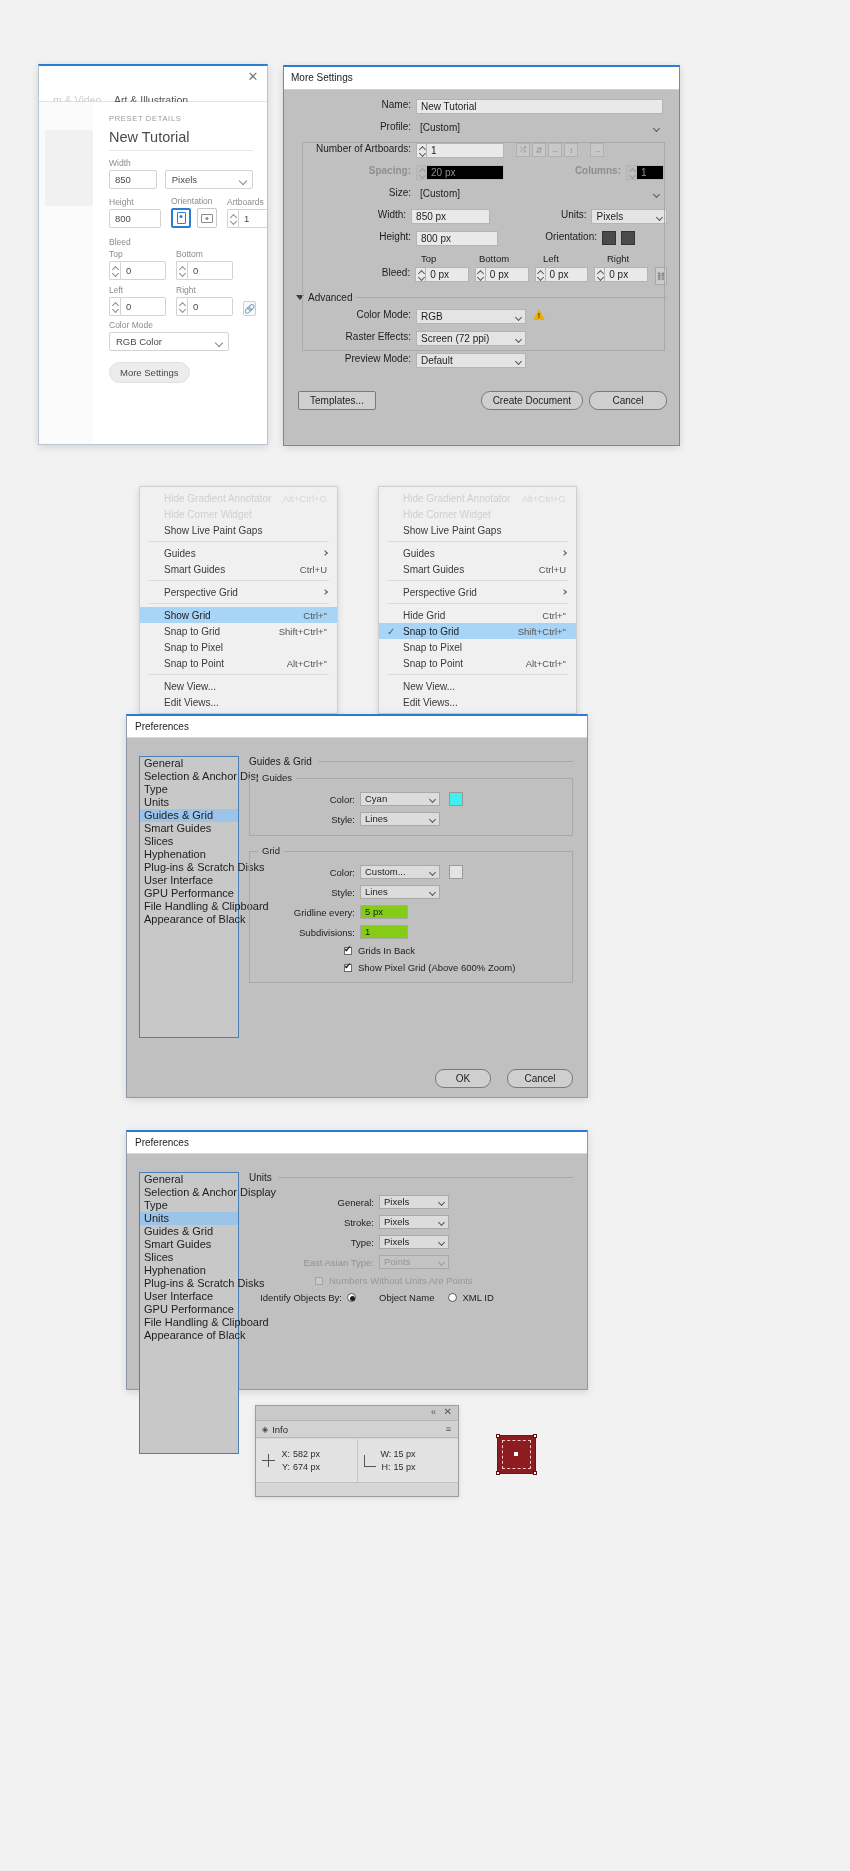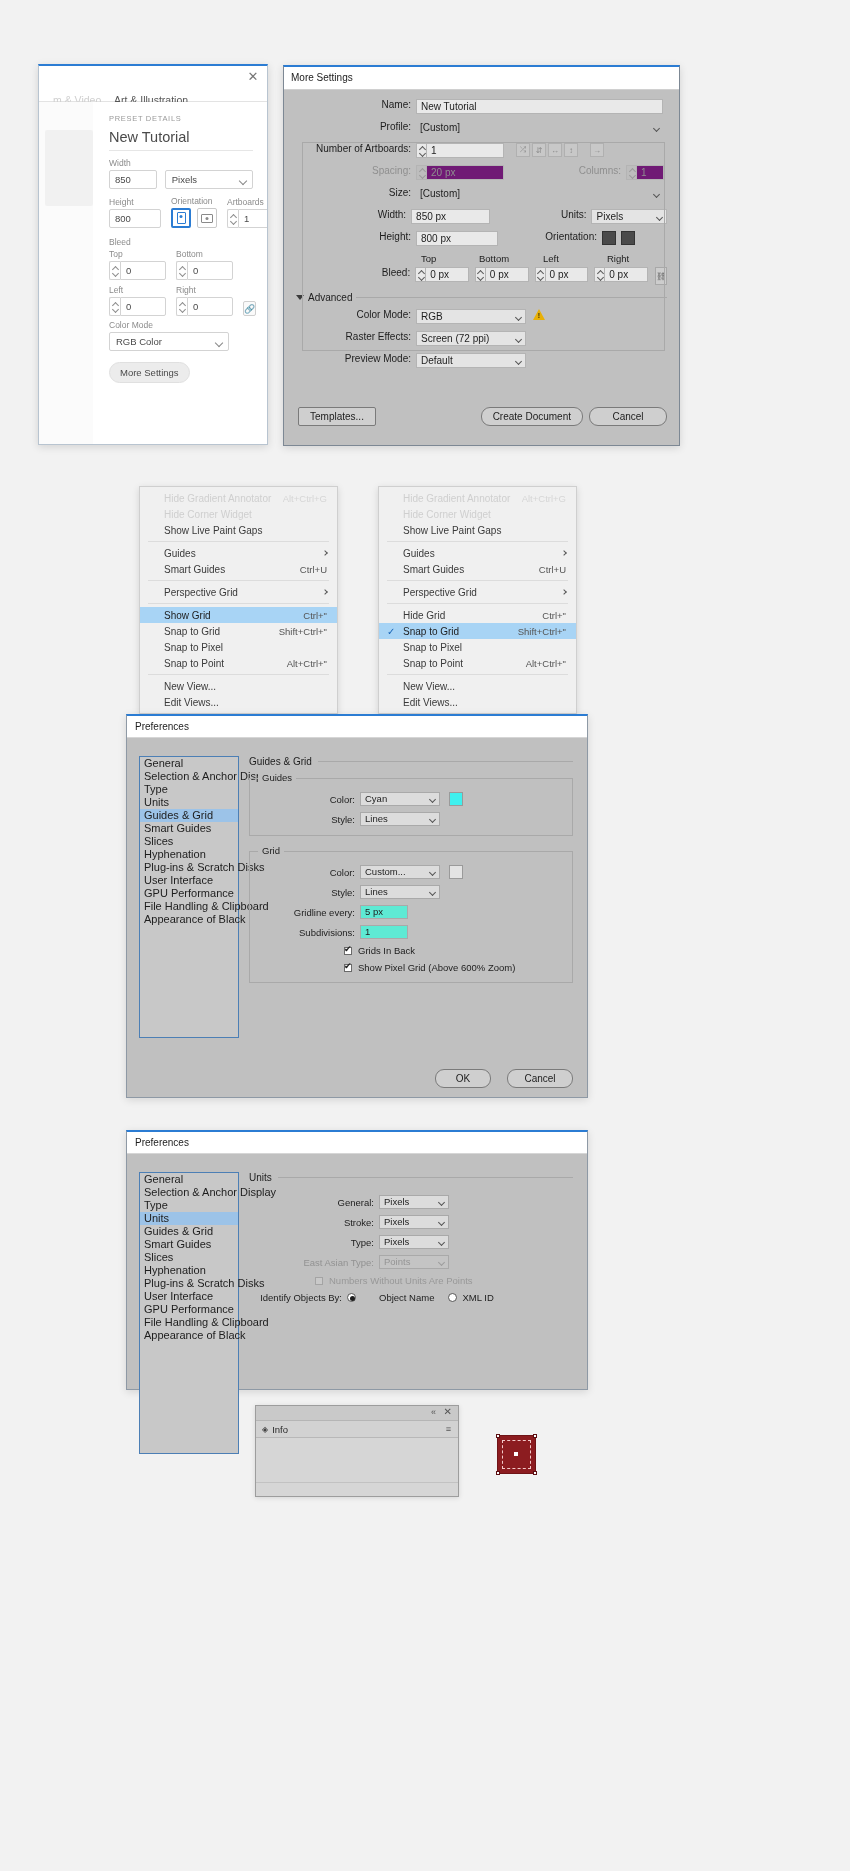--- a/index.html
+++ b/index.html
@@ -73,24 +73,24 @@
     position:absolute; left:283px; top:65px; width:397px; height:381px;
     background:#c0c0c0; border:1px solid #7d8894; border-top:2px solid #2b7cd3;
     box-shadow:0 2px 8px rgba(0,0,0,.13);
     font-size:10px; color:#1d1d1d;
   }
   #more .title { height:23px; background:#fff; border-bottom:1px solid #d0d0d0;
     padding:5px 0 0 7px; font-size:10px; color:#222; }
   #more .body { position:absolute; left:0; right:0; top:23px; bottom:46px; background:#c0c0c0; padding:9px 12px 0 12px;}
   .mrow { display:flex; margin-bottom:7px; }
   .mlab { text-align:right; font-size:10px; color:#1d1d1d; padding-right:5px; }
-  .mlab.dim { color:#8f8f8f; }
+  .mlab.dim { color:#8f8f8f;font-weight:bold; }
   .mfield { background:#e9e9e9; border:1px solid #b4b4b4; height:15px; line-height:13px;
     font-size:10px; padding:0 4px; color:#1d1d1d; }
-  .mfield.dim { color:#8f8f8f; background:#701a75; border-color:#b4b4b4; }
+  .mfield.dim { color:#8f8f8f; background:#000000; border-color:#b4b4b4; }
   .mdrop { background:#e4e4e4; border:1px solid #b4b4b4; height:15px; line-height:13px;
     font-size:10px; padding:0 14px 0 4px; position:relative; color:#1d1d1d; }
   .mdrop:after { content:""; position:absolute; right:4px; top:5px; width:4px; height:4px;
     border-right:1px solid #555; border-bottom:1px solid #555; transform:rotate(45deg); }
   .mspin { width:10px; height:15px; border:1px solid #b4b4b4; border-right:none; background:#e9e9e9; position:relative; }
   .mspin:before, .mspin:after { content:""; position:absolute; left:2.5px; width:4px; height:4px;
     border-left:1px solid #5a5a5a; border-top:1px solid #5a5a5a; }
   .mspin:before { top:3px; transform:rotate(45deg); }
   .mspin:after { top:7px; transform:rotate(225deg); }
   .mspin.dim { background:#bdbdbd; }
@@ -103,21 +103,21 @@
   .link-btn { width:12px; height:18px; border:1px solid #a8a8a8; background:#cdcdcd;
     display:flex; align-items:center; justify-content:center; font-size:8px; color:#3a3a3a; }
   .adv-head { display:flex; align-items:center; gap:4px; margin:4px 0 6px 0; }
   .tri { width:0; height:0; border-left:4px solid transparent; border-right:4px solid transparent;
     border-top:5px solid #3b3b3b; }
   .adv-rule { flex:1; height:1px; background:#a9a9a9; }
   .warn { width:12px; height:11px; position:relative; margin-left:7px; }
   .warn:before { content:""; position:absolute; left:0; top:0; width:0; height:0;
     border-left:6px solid transparent; border-right:6px solid transparent; border-bottom:11px solid #e8b007; }
   .warn span { position:absolute; left:0; right:0; top:3px; text-align:center; font-size:7px; color:#3a2c00; font-weight:bold;}
-  #more .foot { position:absolute; left:0; right:0; bottom:0; height:46px; }
+  #more .foot { position:absolute; left:0; right:0; bottom:16px; height:46px; }
   .wbtn { position:absolute; height:19px; border:1px solid #7a7a7a; border-radius:9px;
     background:#cfcfcf; font-size:10px; display:flex; align-items:center; justify-content:center; padding:0 11px;
     color:#1d1d1d; }
   .wbtn.square { border-radius:2px; }
 
   
   .ctx { position:absolute; background:#f0f0f0; border:1px solid #cfcfcf;
     box-shadow:0 2px 7px rgba(0,0,0,.13); font-size:10px; color:#3a3a3a; padding:3px 0;}
   .ctx .it { height:16px; display:flex; align-items:center; padding:0 10px 0 24px; position:relative; white-space:nowrap;}
   .ctx .it .sc { position:absolute; right:10px; font-size:9.5px; color:#555; }
@@ -144,21 +144,21 @@
   .fieldset > .legend { position:absolute; top:-7px; left:8px; background:#c0c0c0; padding:0 4px; font-size:9.5px; }
   .prow { display:flex; align-items:center; margin-bottom:6px; }
   .plab { text-align:right; padding-right:5px; font-size:9.5px; }
   .plab.dim { color:#929292; }
   .pdrop { background:#dcdcdc; border:1px solid #a9a9a9; height:14px; line-height:12px; font-size:9.5px;
     padding:0 14px 0 4px; position:relative; }
   .pdrop:after { content:""; position:absolute; right:4px; top:4px; width:4px; height:4px;
     border-right:1px solid #555; border-bottom:1px solid #555; transform:rotate(45deg); }
   .pdrop.dim { color:#949494; background:#c4c4c4; }
   .pdrop.dim:after { border-color:#9c9c9c; }
-  .pfield { background:#5eead4; border:1px solid #a9a9a9; height:14px; line-height:12px;
+  .pfield { background:#84cc16; border:1px solid #a9a9a9; height:14px; line-height:12px;
     font-size:9.5px; padding:0 4px; }
   .swatch { width:14px; height:14px; border:1px solid #9a9a9a; }
   .cb { width:8px; height:8px; border:1px solid #6a6a6a; background:#fff; position:relative; display:inline-block; }
   .cb.on:after { content:"✔"; position:absolute; left:-1px; top:-4px; font-size:9px; color:#1d1d1d; }
   .cb.dim { border-color:#a4a4a4; background:#c9c9c9; }
   .radio { width:9px; height:9px; border:1px solid #555; border-radius:50%; background:#fff; position:relative; display:inline-block; }
   .radio.on:after { content:""; position:absolute; left:2px; top:2px; width:5px; height:5px; border-radius:50%; background:#1d1d1d; }
 
   
   #info { position:absolute; left:255px; top:1405px; width:204px; height:92px;
@@ -619,20 +619,44 @@
   <div id="info">
     <div class="bar">
       <span style="position:absolute; right:22px; top:1px; font-size:9px; color:#555;">«</span>
       <span style="position:absolute; right:6px; top:0px; font-size:10px; color:#555;">✕</span>
     </div>
     <div class="tabrow">
       <span style="font-size:8px; color:#444; margin-right:4px;">◈</span>
       <span style="font-size:9.5px; color:#2b2b2b;">Info</span>
       <span style="position:absolute; right:7px; font-size:9px; color:#555;">≡</span>
     </div>
+    <div class="content">
+      <div class="half">
+        <div class="xhair"></div>
+        <div>
+          <div class="kv">
+            <b>X:</b><span>582 px</span>
+          </div>
+          <div class="kv">
+            <b>Y:</b><span>674 px</span>
+          </div>
+        </div>
+      </div>
+      <div class="half">
+        <div class="whicon"></div>
+        <div>
+          <div class="kv">
+            <b>W:</b><span>15 px</span>
+          </div>
+          <div class="kv">
+            <b>H:</b><span>15 px</span>
+          </div>
+        </div>
+      </div>
+    </div>
     <div class="foot"></div>
   </div>
 
   <div id="art" style="background: rgb(140, 28, 32);">
     <div class="inner"></div>
     <div class="dot" style="left:-2px; top:-2px;"></div>
     <div class="dot" style="right:-2px; top:-2px;"></div>
     <div class="dot" style="left:-2px; bottom:-2px;"></div>
     <div class="dot" style="right:-2px; bottom:-2px;"></div>
     <div class="dot" style="left:16px; top:16px; background:#fff; border-color:#fff;"></div>

